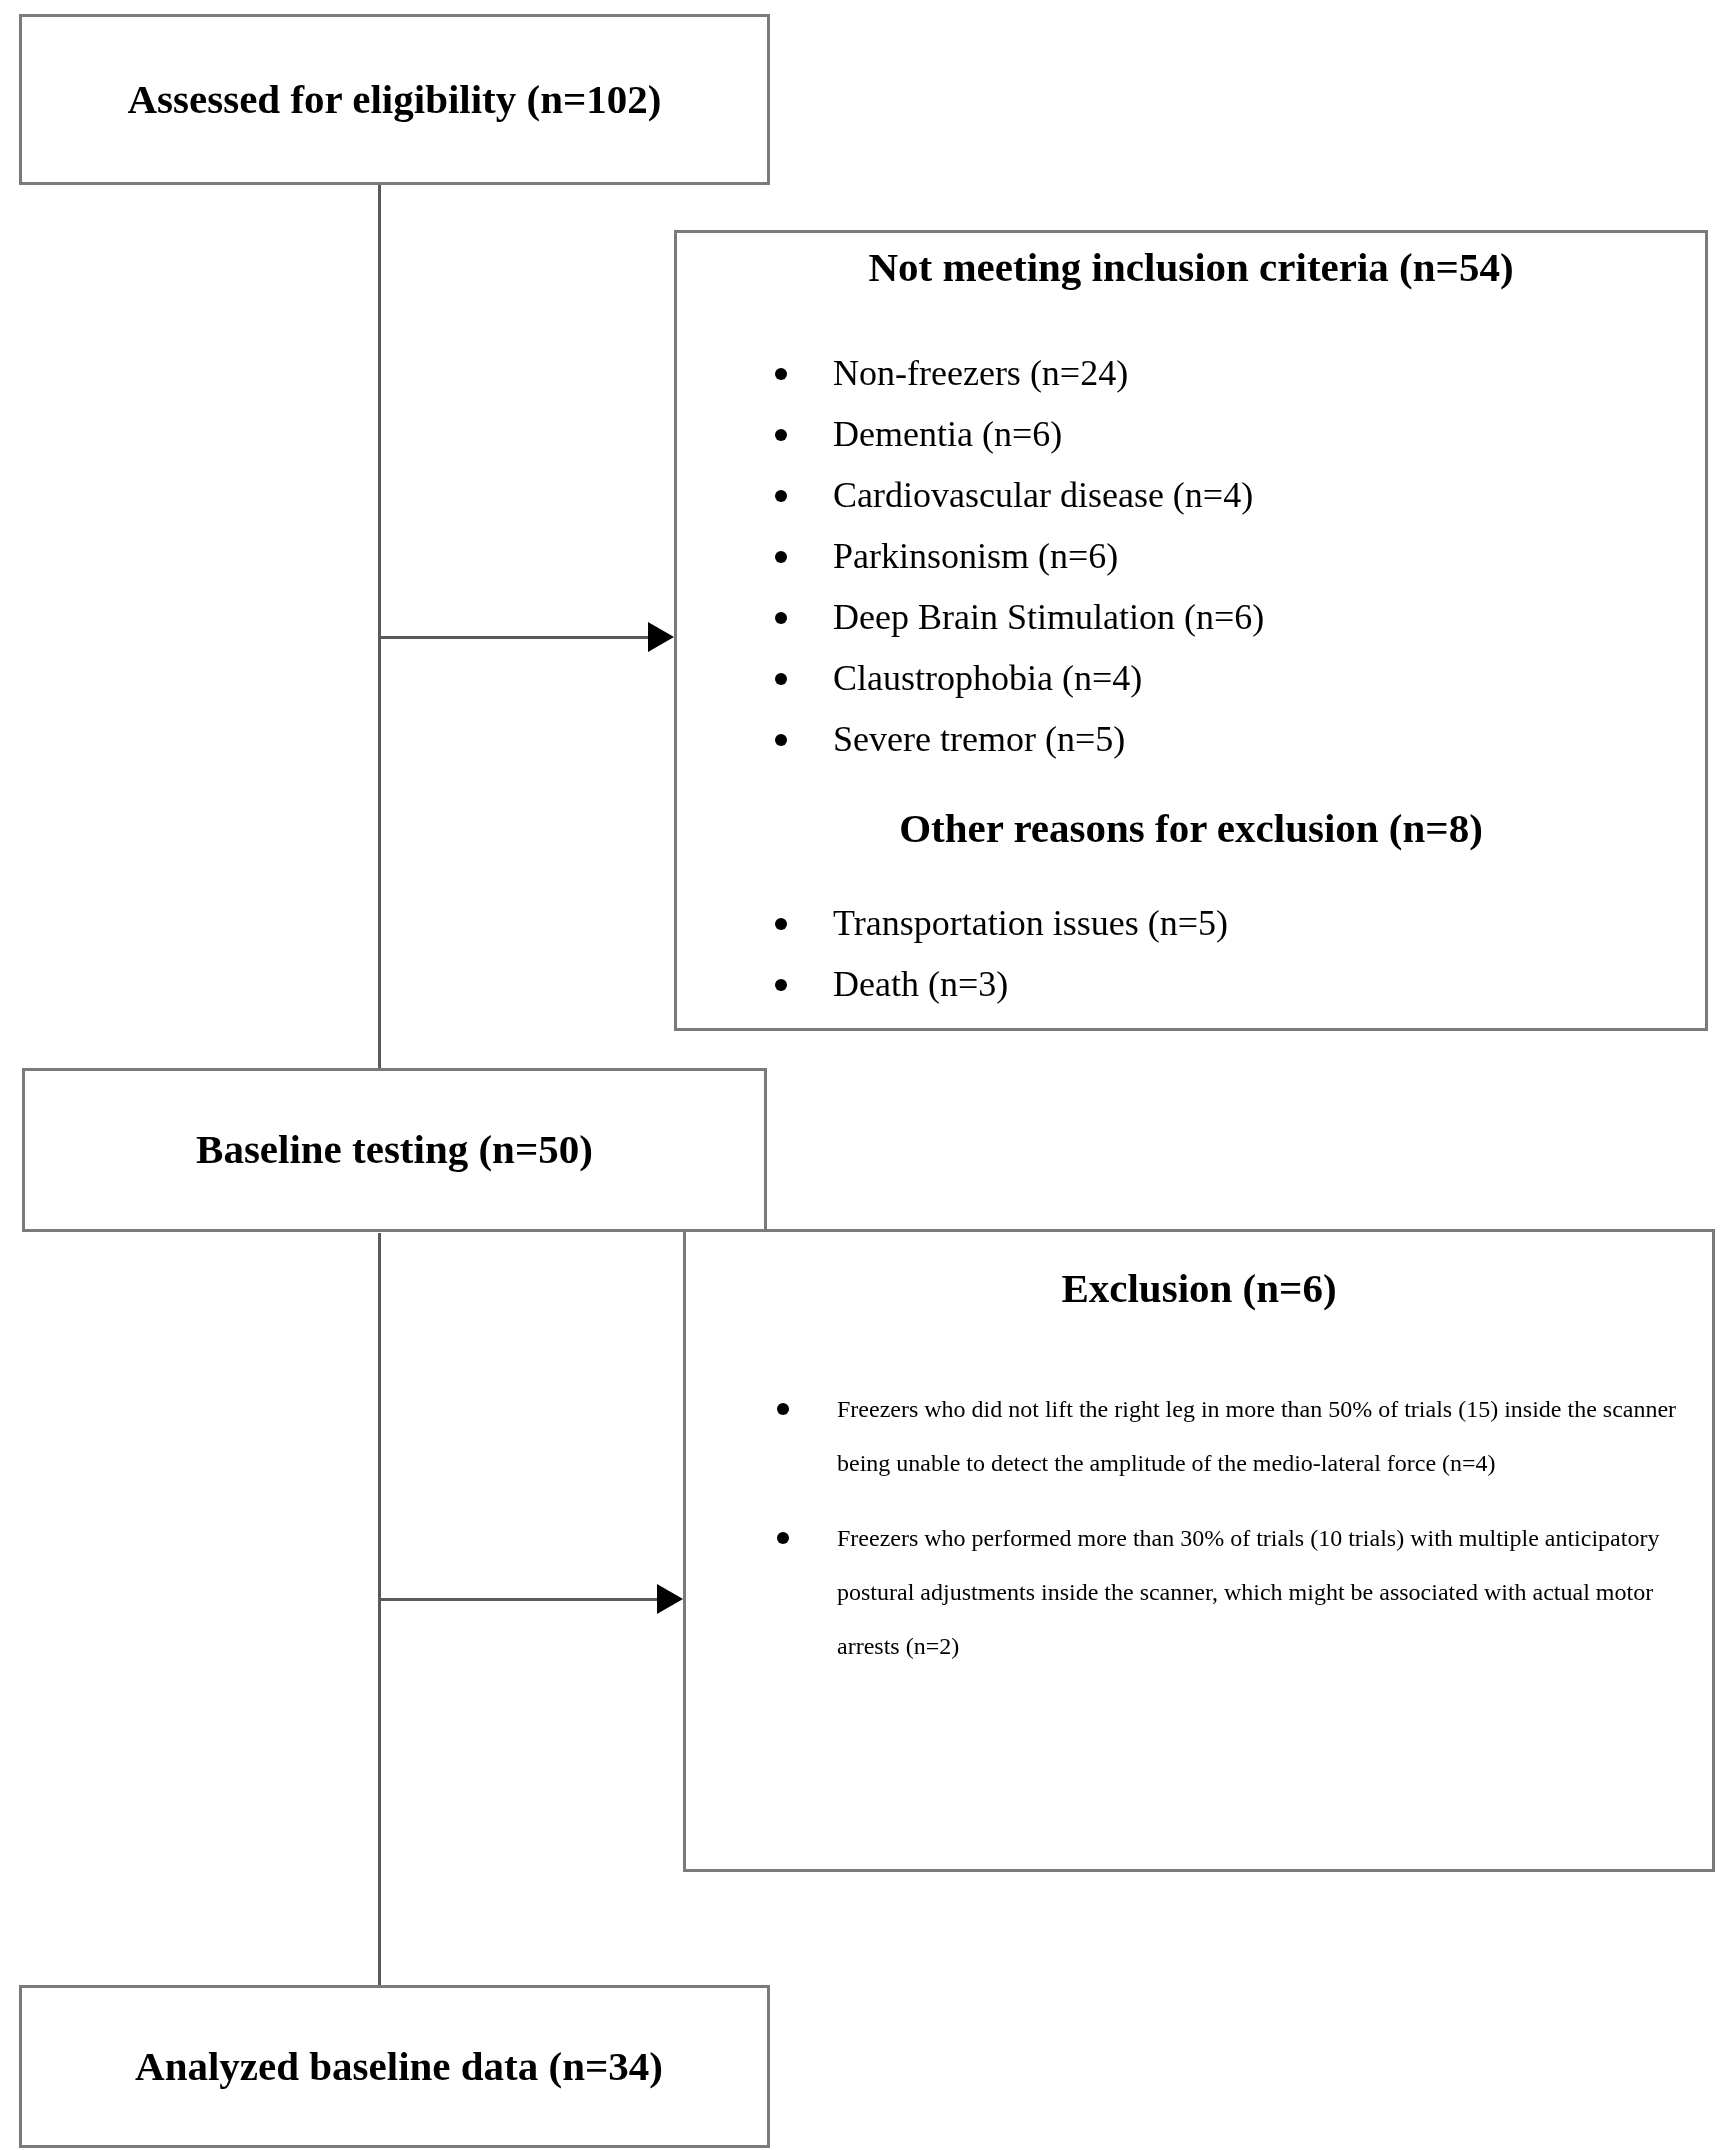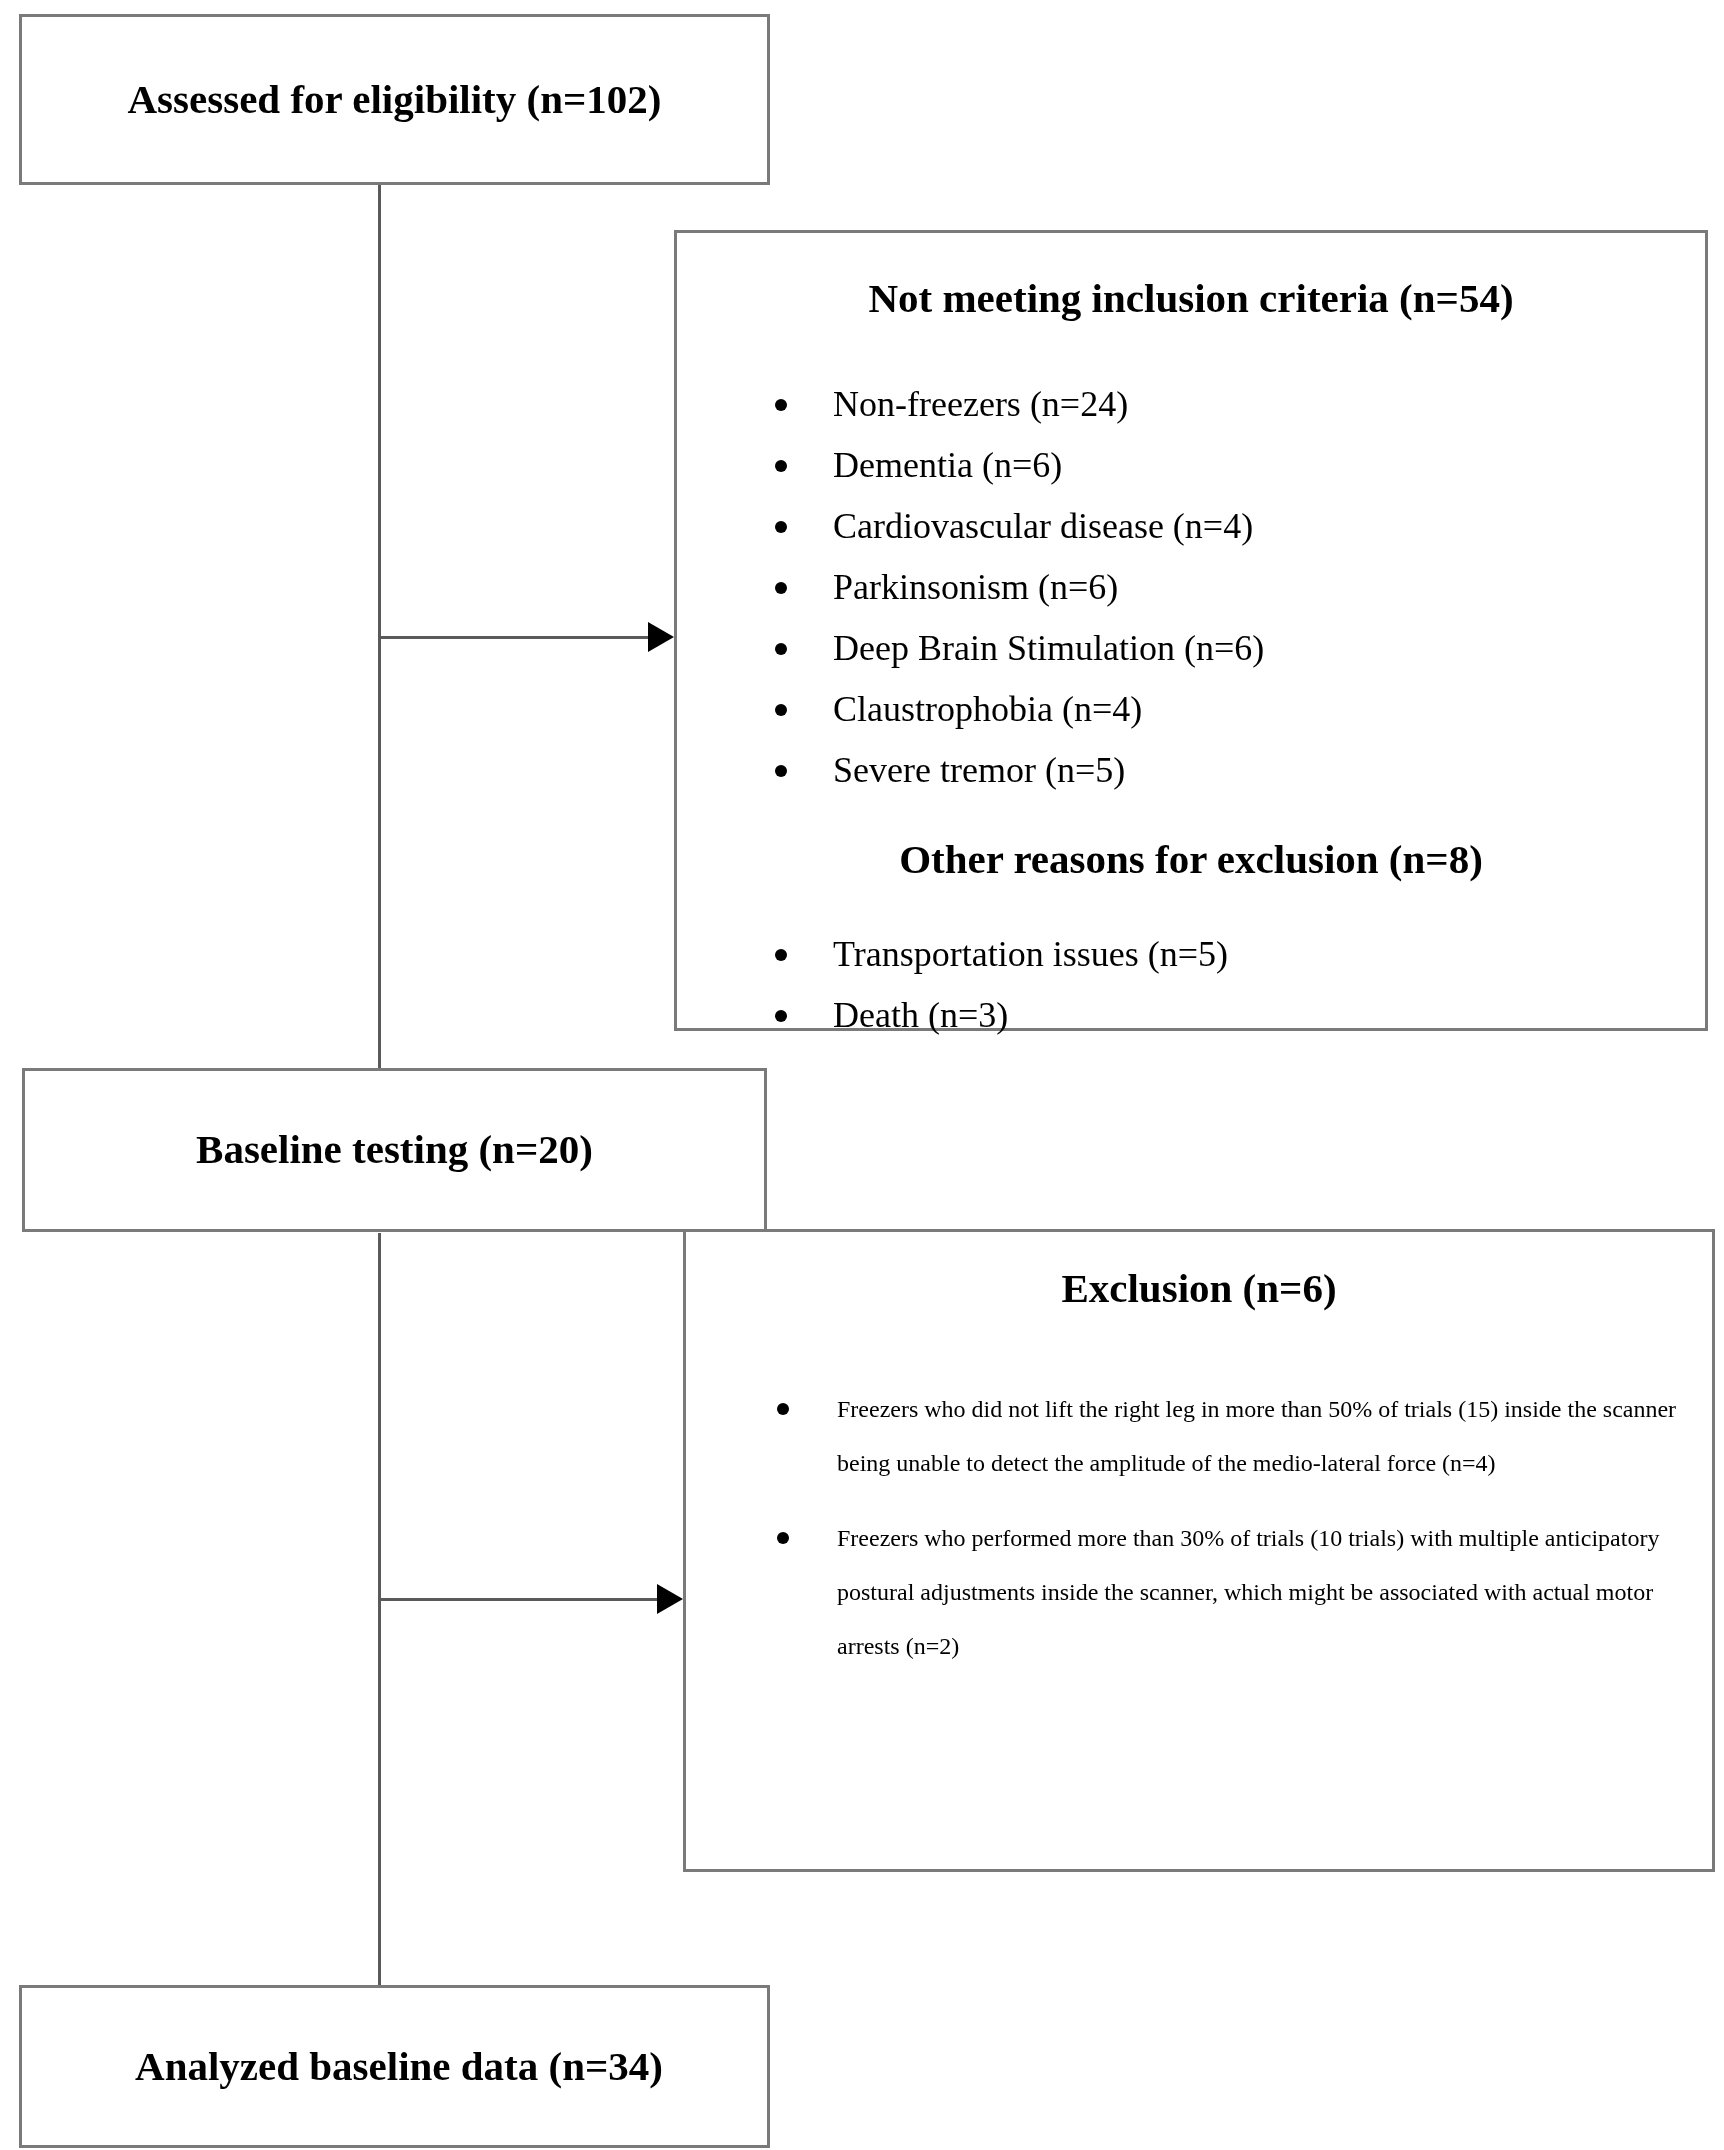--- a/index.html
+++ b/index.html
@@ -40,21 +40,21 @@
   
   .box-r1 { left: 674px; top: 230px;  width: 1034px; height: 801px; }
   .box-r2 { left: 683px; top: 1229px; width: 1032px; height: 643px; }
 
   .side-title {
     font-weight: bold;
     font-size: 41px;
     line-height: 1.15;
     text-align: center;
   }
-  .box-r1 .side-title.main { margin-top: 42px; }
+  .box-r1 .side-title.main { margin-top: 11px; }
   .box-r1 .side-title.sub  { margin-top: 35px; }
   .box-r2 .side-title.main { margin-top: 33px; }
 
   ul.flow-list {
     list-style: none;
     margin: 0;
     padding: 0;
   }
   .box-r1 ul.list-1 { margin: 52px 0 0 97px; }
   .box-r1 ul.list-2 { margin: 41px 0 0 97px; }
@@ -137,21 +137,21 @@
       <li><span class="dot"></span><span>Severe tremor (n=5)</span></li>
     </ul>
     <div class="side-title sub">Other reasons for exclusion (n=8)</div>
     <ul class="flow-list list-2">
       <li><span class="dot"></span><span>Transportation issues (n=5)</span></li>
       <li><span class="dot"></span><span>Death (n=3)</span></li>
     </ul>
   </div>
 
   <div class="box center-box box-b">
-    <span class="box-title">Baseline testing (n=20)</span>
+    <span class="box-title">Baseline testing (n=50)</span>
   </div>
 
   <div class="vline vline-2"></div>
 
   <div class="hline hline-2"></div>
   <div class="arrowhead arrowhead-2"></div>
 
   <div class="box box-r2">
     <div class="side-title main">Exclusion (n=6)</div>
     <ul class="flow-list list-3">

